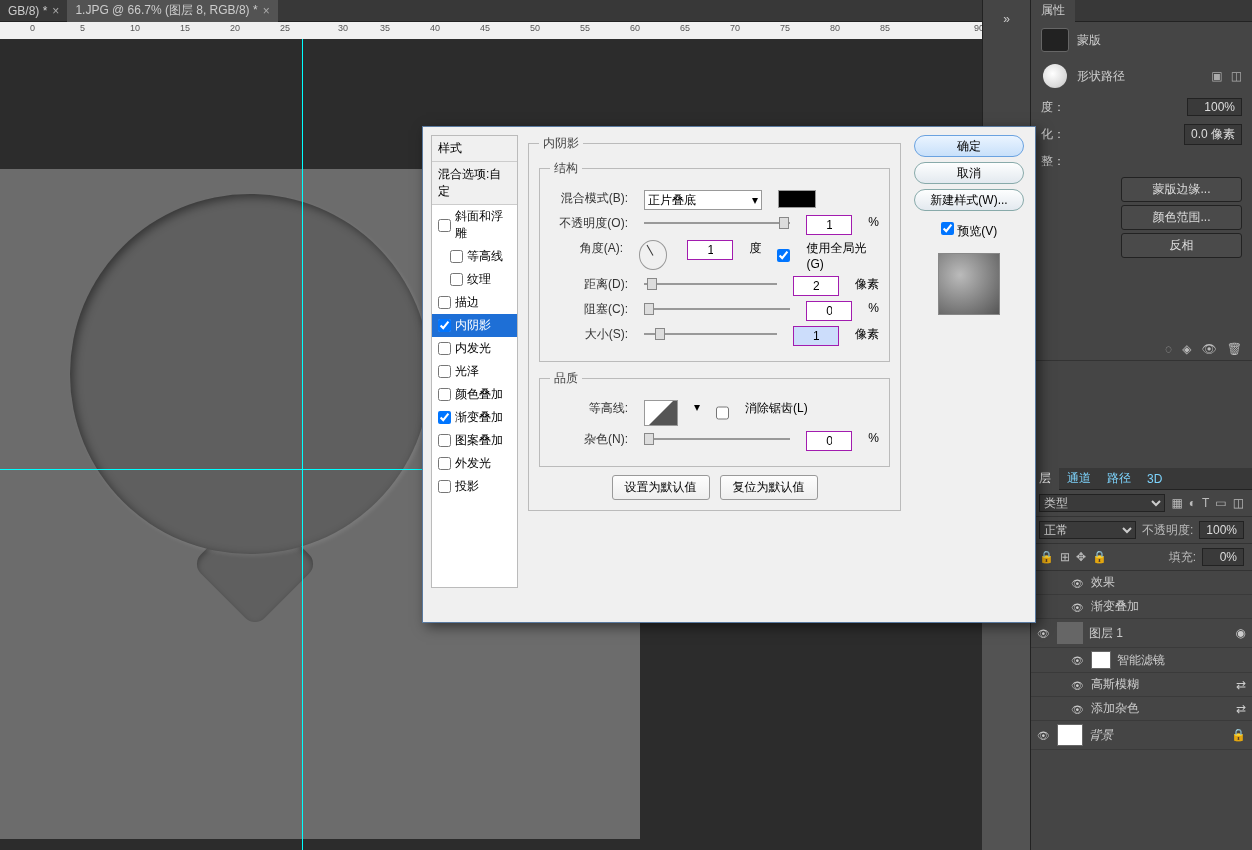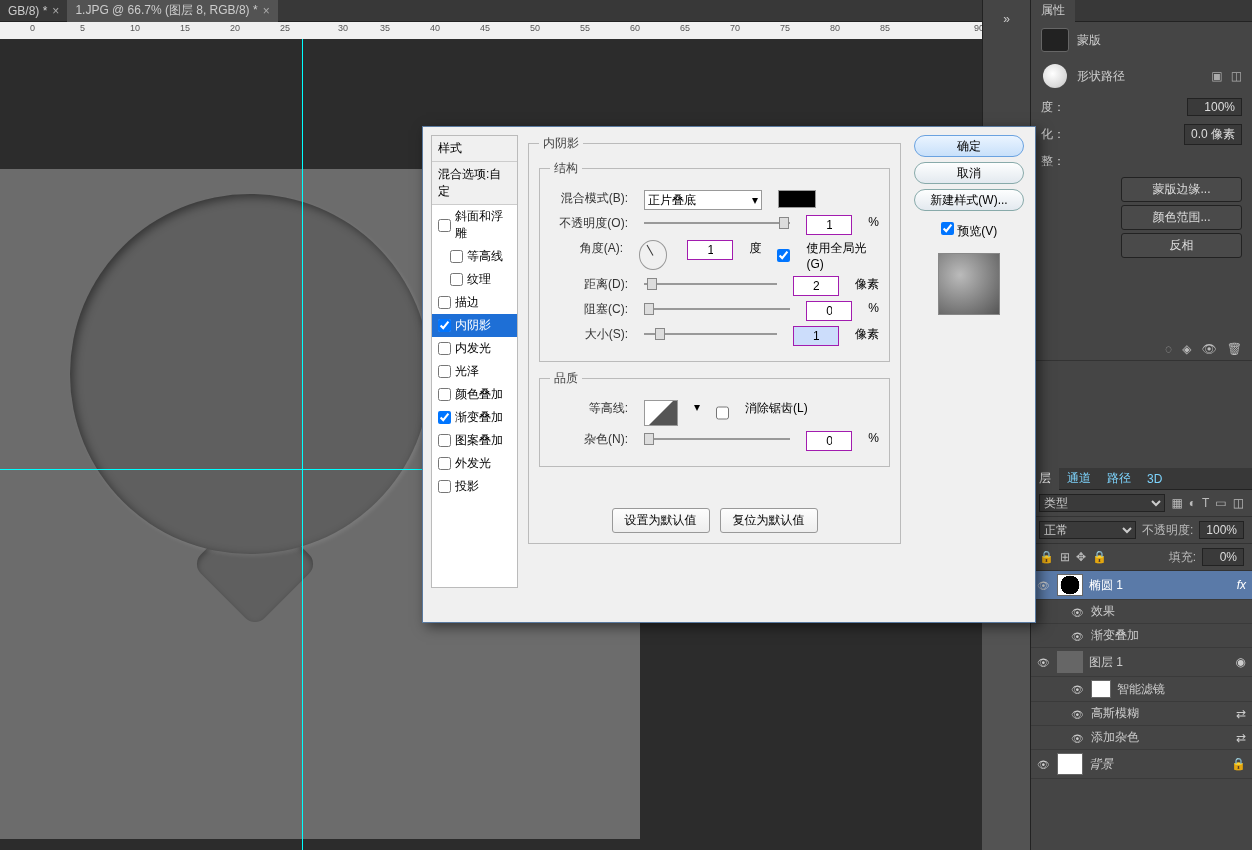--- a/index.html
+++ b/index.html
@@ -75,21 +75,21 @@
 .slider .thumb { position:absolute; top:2px; width:10px; height:12px; background:#ddd; border:1px solid #888; }
 .angle { width:30px; height:30px; border:1px solid #999; border-radius:50%; position:relative; margin-right:4px; }
 .angle::after { content:""; position:absolute; left:50%; top:50%; width:12px; height:1px; background:#333; transform-origin:left center; transform:rotate(-120deg); }
 .contour { width:34px; height:26px; border:1px solid #999; background:linear-gradient(135deg,#fff 49%,#555 51%); }
 
 .btns-col { width:116px; display:flex; flex-direction:column; gap:5px; align-items:center; }
 .dbtn { width:110px; height:22px; border:1px solid #8aa; background:linear-gradient(#fdfefe,#e3e9ef); border-radius:11px; cursor:pointer; text-align:center; line-height:20px; }
 .dbtn.primary { background:linear-gradient(#eaf4ff,#c8e0fa); border:1px solid #6aa2e0; }
 .preview-sw { width:62px; height:62px; background:radial-gradient(circle at 35% 35%,#bbb,#555); border:1px solid #888; margin-top:8px; }
 .cbtn-row { display:flex; gap:10px; justify-content:center; margin-top:4px; }
-.cbtn { padding:3px 12px; border:1px solid #999; background:linear-gradient(#fdfdfd,#eee); border-radius:3px; cursor:pointer;margin-top:33px; }
+.cbtn { padding:3px 12px; border:1px solid #999; background:linear-gradient(#fdfdfd,#eee); border-radius:3px; cursor:pointer; }
 .layer-icons { display:flex; gap:10px; justify-content:flex-end; padding:4px 10px; color:#bbb; border-bottom:1px solid #333; }
 .opacity-row { display:flex; gap:6px; align-items:center; padding:4px 8px; border-bottom:1px solid #333; color:#bbb; }
 .opacity-row select { background:#3a3a3a; border:1px solid #222; color:#ccc; flex:1; }
 </style>
 </head>
 <body>
 
 <div class="tabbar">
   <div class="tab">
       <span>GB/8) *</span>
@@ -197,26 +197,20 @@
   </div>
   <div class="opacity-row">
     <span>🔒</span>
     <span>⊞</span>
     <span>✥</span>
     <span>🔒</span>
     <span style="margin-left:auto">填充:</span>
     <span class="val-box" style="min-width:42px">0%</span>
   </div>
 
-  <div class="lp-row sel">
-    <span class="eye"></span>
-    <span class="lthumb" style="background:radial-gradient(circle,#000 60%,#fff 61%)"></span>
-    <span>椭圆 1</span>
-    <span style="margin-left:auto;font-style:italic">fx</span>
-  </div>
   <div class="lp-row sub">
     <span class="eye"></span>
     <span>效果</span>
   </div>
   <div class="lp-row sub">
     <span class="eye"></span>
     <span>渐变叠加</span>
   </div>
   <div class="lp-row">
     <span class="eye"></span>

